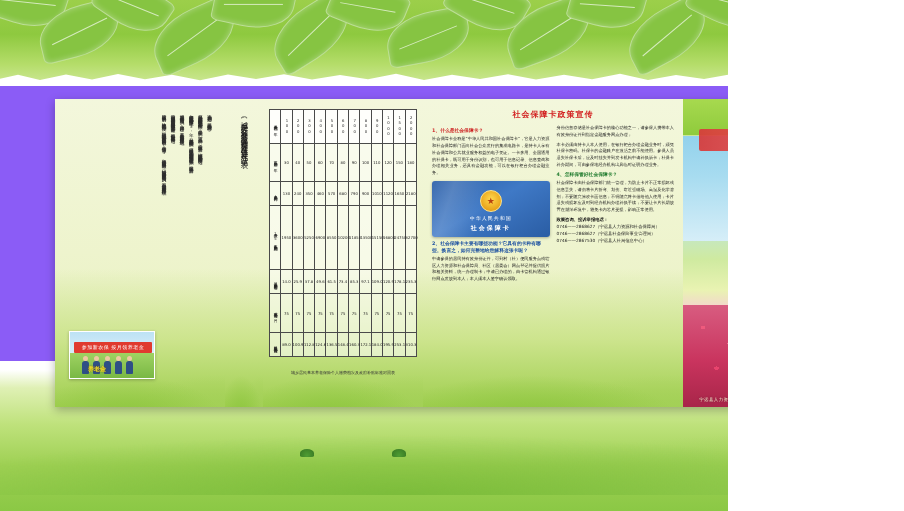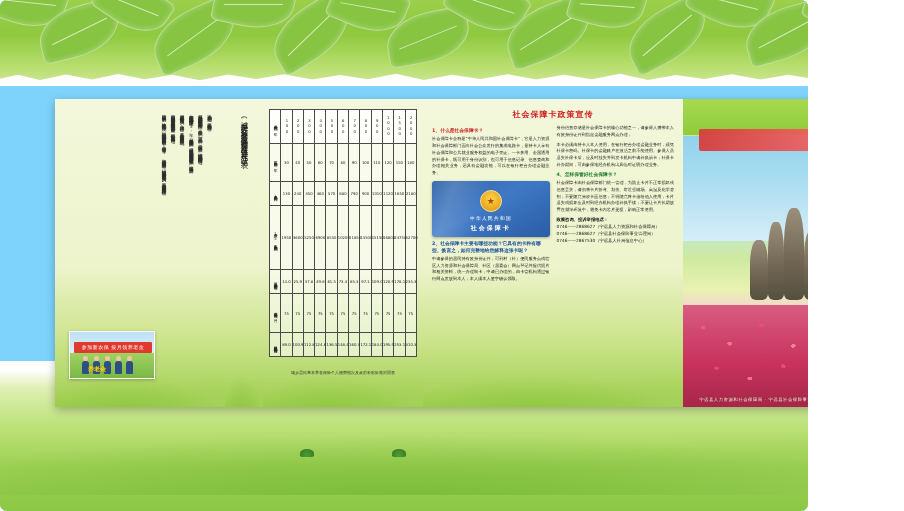--- a/index.html
+++ b/index.html
@@ -5,24 +5,23 @@
   * { box-sizing: border-box; }
   html, body {
     margin: 0; padding: 0;
     width: 904px; height: 511px;
     background: #ffffff;
     font-family: "DejaVu Sans", "Liberation Sans", sans-serif;
     overflow: hidden;
   }
   #stage {
     position: relative;
-    width: 808px; height: 511px;
-    background: #7dd3fc;
-    overflow: hidden;
-    border-radius: 7px;
+    width: 728px; height: 511px;
+    background: #8b5cf6;
+    overflow: hidden;
   }
 
   
   .leaf-band {
     position: absolute;
     left: 0; top: 0;
     width: 904px; height: 86px;
     background: linear-gradient(180deg,#9ccf4a 0%, #8ec93f 40%, #b5dd6a 75%, #cfe89a 100%);
     overflow: hidden;
   }

